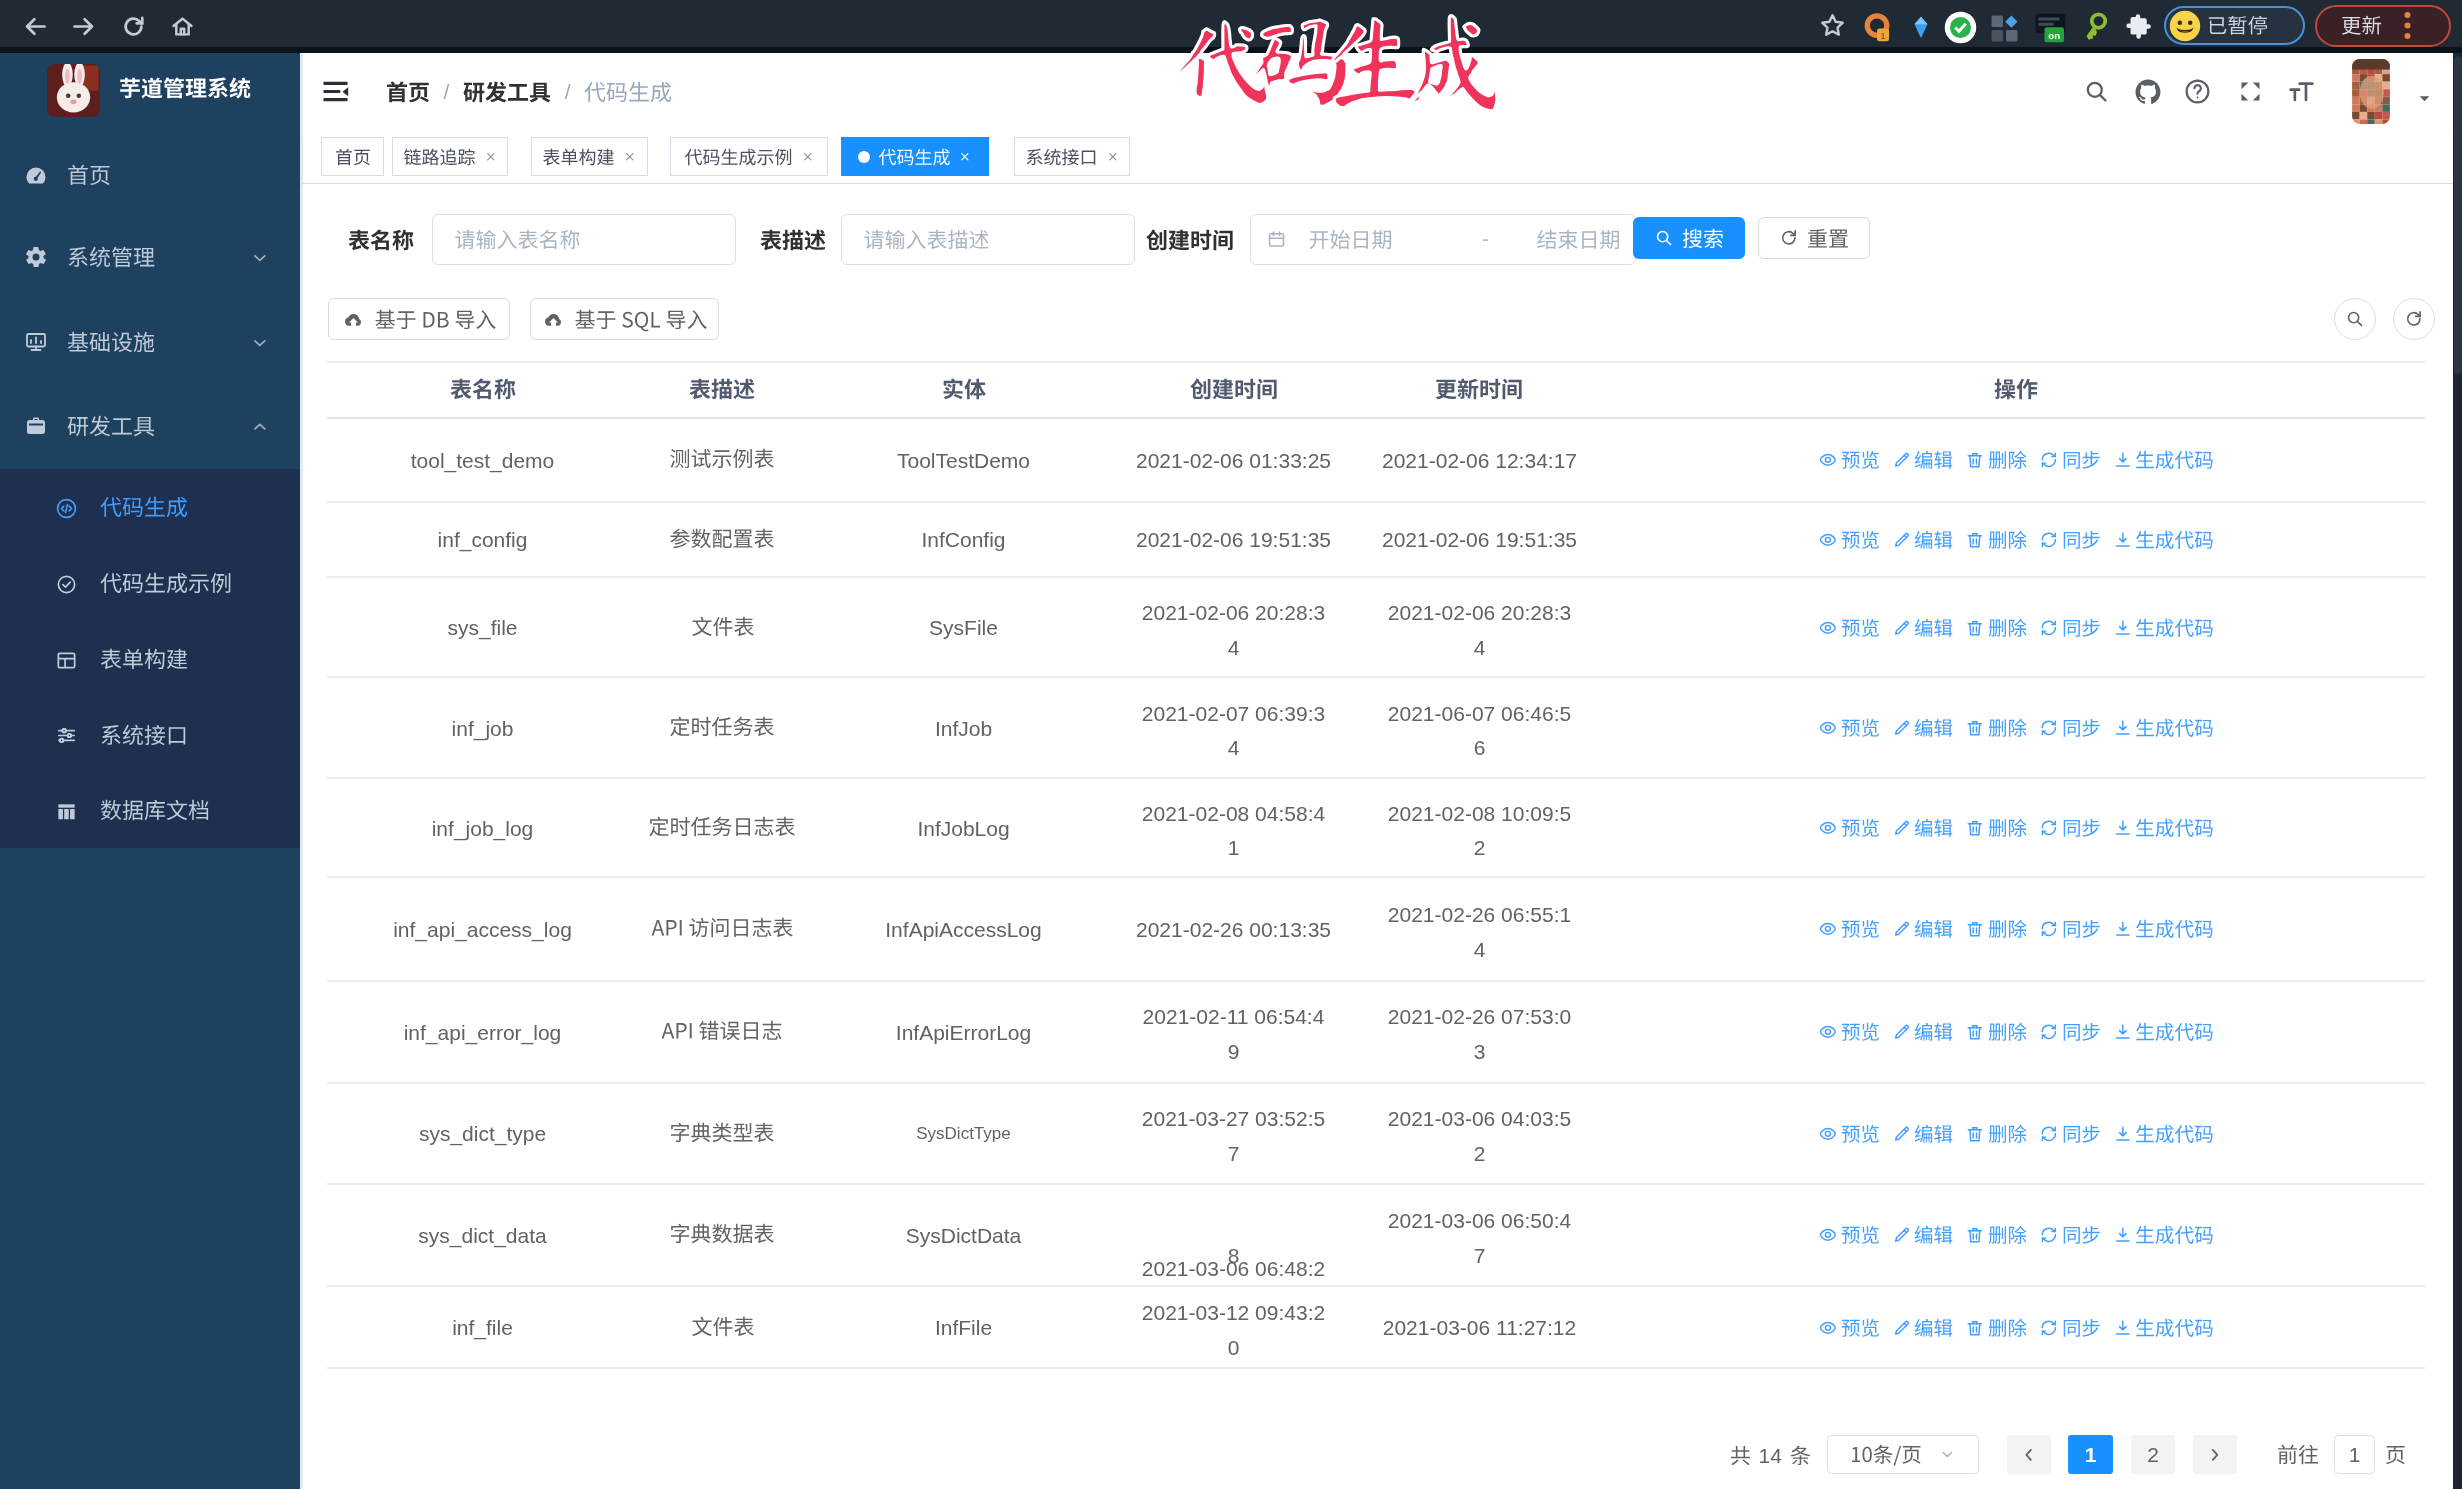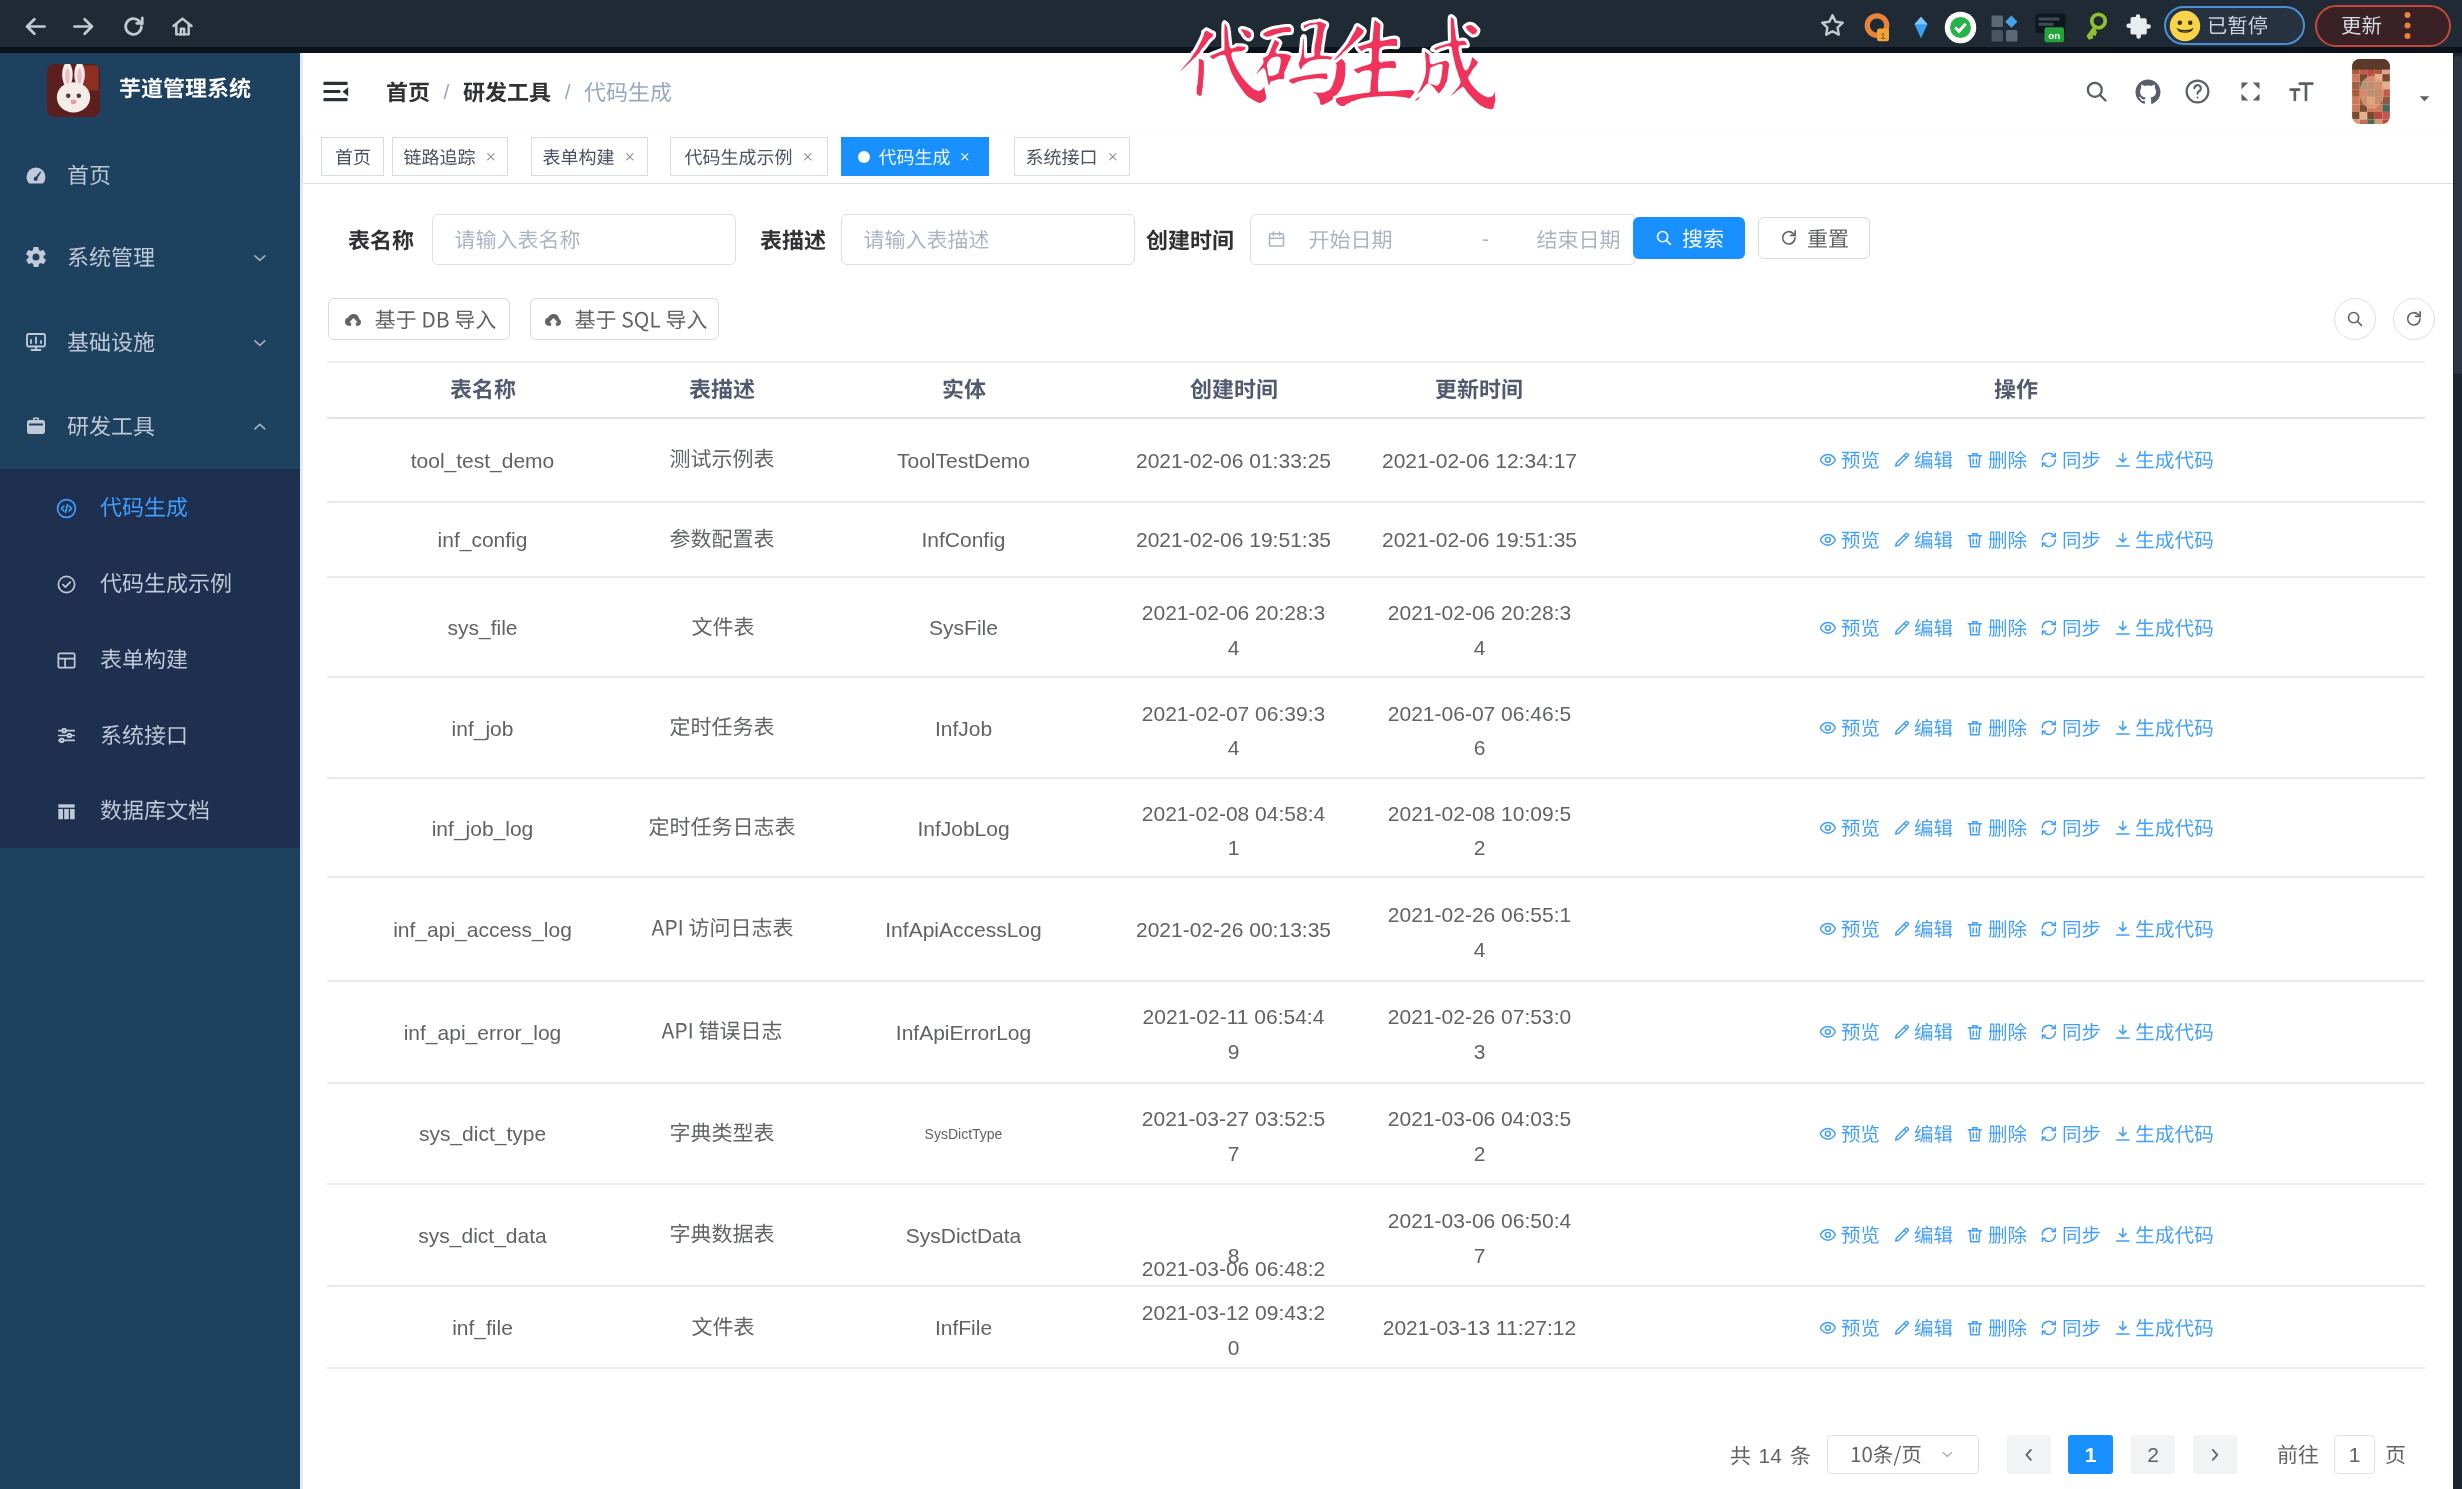--- a/index.html
+++ b/index.html
@@ -1274,21 +1274,21 @@
       <svg class="z" width="106" height="21" viewBox="0 0 140.0 28">
         <g transform="translate(0,24.6) scale(0.028,-0.028)" fill="currentColor">
           <use href="#q119" x="0"></use>
           <use href="#q120" x="1000"></use>
           <use href="#q121" x="2000"></use>
           <use href="#q122" x="3000"></use>
           <use href="#q34" x="4000"></use>
         </g>
       </svg>
     </div>
-    <div style="position:absolute;left:433px;top:936px;width:455px;height:27px;color:#606266;font-size:14px;display:flex;align-items:center;justify-content:center;">SysDictType</div>
+    <div style="position:absolute;left:433px;top:936px;width:455px;height:27px;color:#606266;font-size:17px;display:flex;align-items:center;justify-content:center;">SysDictType</div>
     <div style="position:absolute;left:703px;top:921px;width:455px;height:27px;color:#606266;font-size:21px;display:flex;align-items:center;justify-content:center;">2021-03-27 03:52:5</div>
     <div style="position:absolute;left:703px;top:956px;width:455px;height:27px;color:#606266;font-size:21px;display:flex;align-items:center;justify-content:center;">7</div>
     <div style="position:absolute;left:949px;top:921px;width:455px;height:27px;color:#606266;font-size:21px;display:flex;align-items:center;justify-content:center;">2021-03-06 04:03:5</div>
     <div style="position:absolute;left:949px;top:956px;width:455px;height:27px;color:#606266;font-size:21px;display:flex;align-items:center;justify-content:center;">2</div>
     <div style="position:absolute;left:1515px;top:938px;width:409px;height:24px;color:#409eff;display:flex;align-items:center;">
       <span style="display:flex;align-items:center;margin-right:12px;">
         <svg class="ic" style="width:19.7px;height:19.7px;" viewBox="0 0 24 24">
           <use href="#i-eye"></use>
         </svg>
         <span style="margin-left:3px;display:flex;">
@@ -1449,21 +1449,21 @@
         <g transform="translate(0,24.6) scale(0.028,-0.028)" fill="currentColor">
           <use href="#q43" x="0"></use>
           <use href="#q106" x="1000"></use>
           <use href="#q34" x="2000"></use>
         </g>
       </svg>
     </div>
     <div style="position:absolute;left:433px;top:1130px;width:455px;height:27px;color:#606266;font-size:21px;display:flex;align-items:center;justify-content:center;">InfFile</div>
     <div style="position:absolute;left:703px;top:1115px;width:455px;height:27px;color:#606266;font-size:21px;display:flex;align-items:center;justify-content:center;">2021-03-12 09:43:2</div>
     <div style="position:absolute;left:703px;top:1150px;width:455px;height:27px;color:#606266;font-size:21px;display:flex;align-items:center;justify-content:center;">0</div>
-    <div style="position:absolute;left:949px;top:1130px;width:455px;height:27px;color:#606266;font-size:21px;display:flex;align-items:center;justify-content:center;">2021-03-13 11:27:12</div>
+    <div style="position:absolute;left:949px;top:1130px;width:455px;height:27px;color:#606266;font-size:21px;display:flex;align-items:center;justify-content:center;">2021-03-06 11:27:12</div>
     <div style="position:absolute;left:1515px;top:1132px;width:409px;height:24px;color:#409eff;display:flex;align-items:center;">
       <span style="display:flex;align-items:center;margin-right:12px;">
         <svg class="ic" style="width:19.7px;height:19.7px;" viewBox="0 0 24 24">
           <use href="#i-eye"></use>
         </svg>
         <span style="margin-left:3px;display:flex;">
           <svg class="z" width="39" height="19.7" viewBox="0 0 52.0 26">
             <g transform="translate(0,22.9) scale(0.026,-0.026)" fill="currentColor">
               <use href="#q96" x="0"></use>
               <use href="#q97" x="1000"></use>

